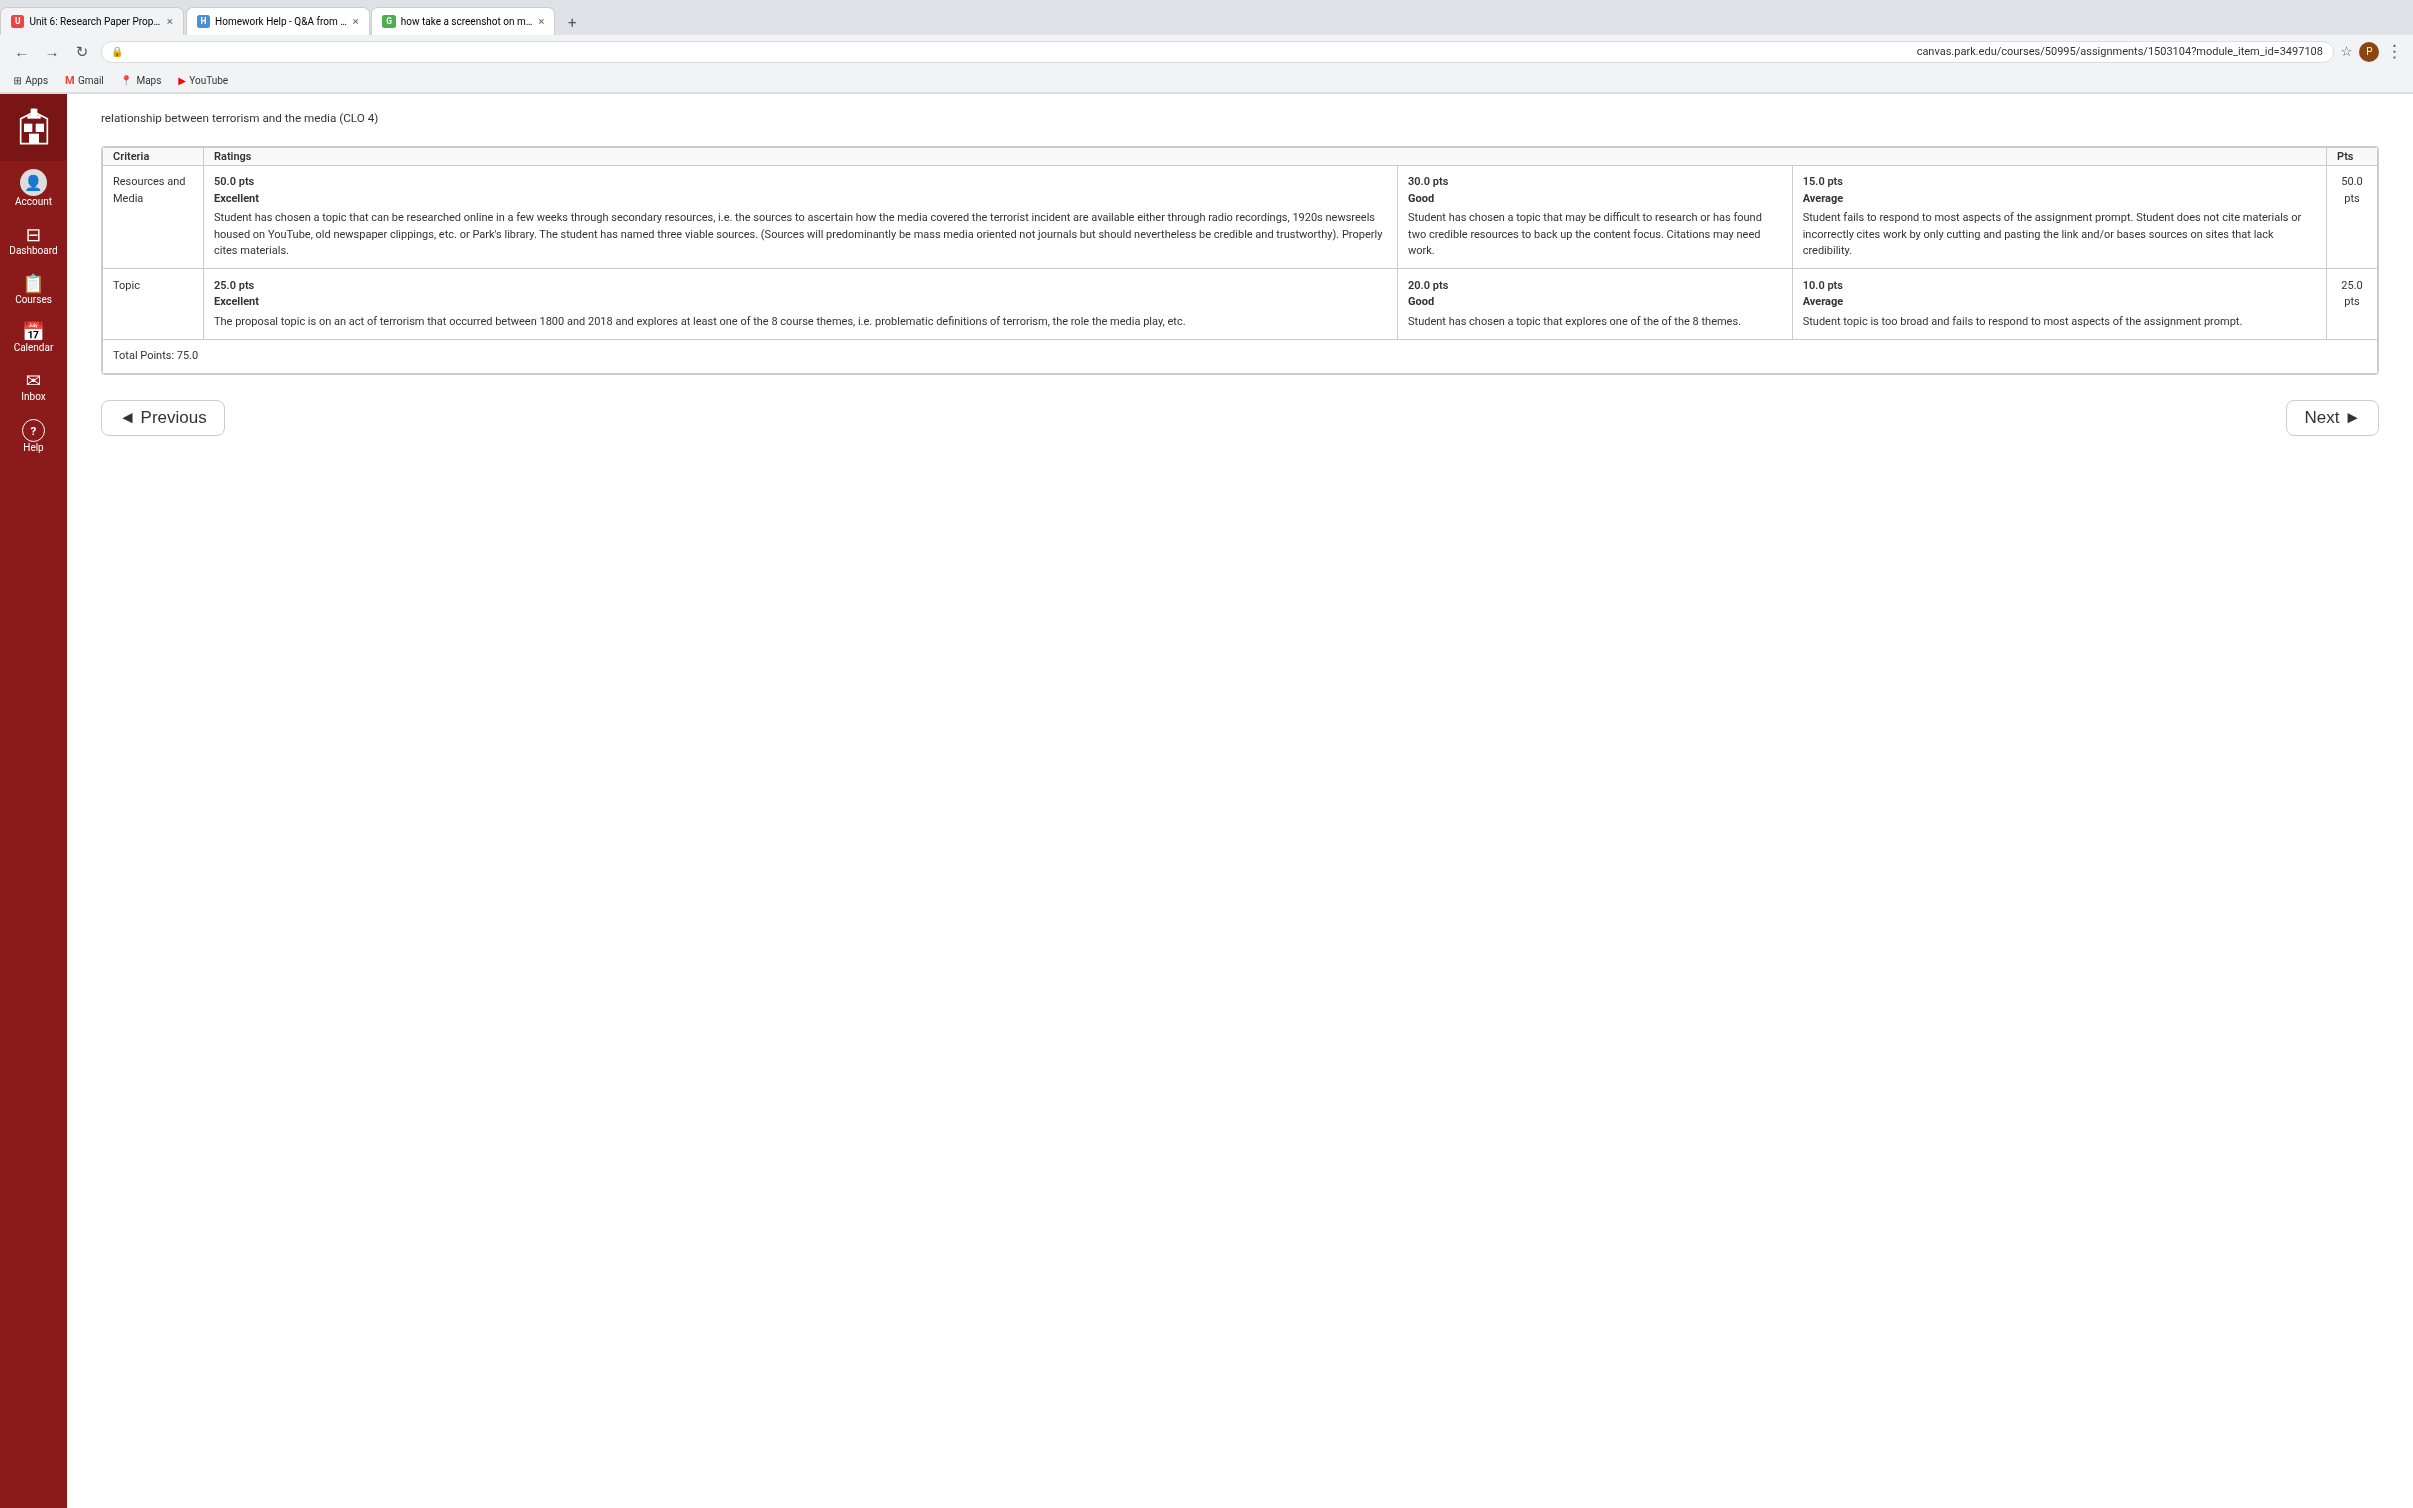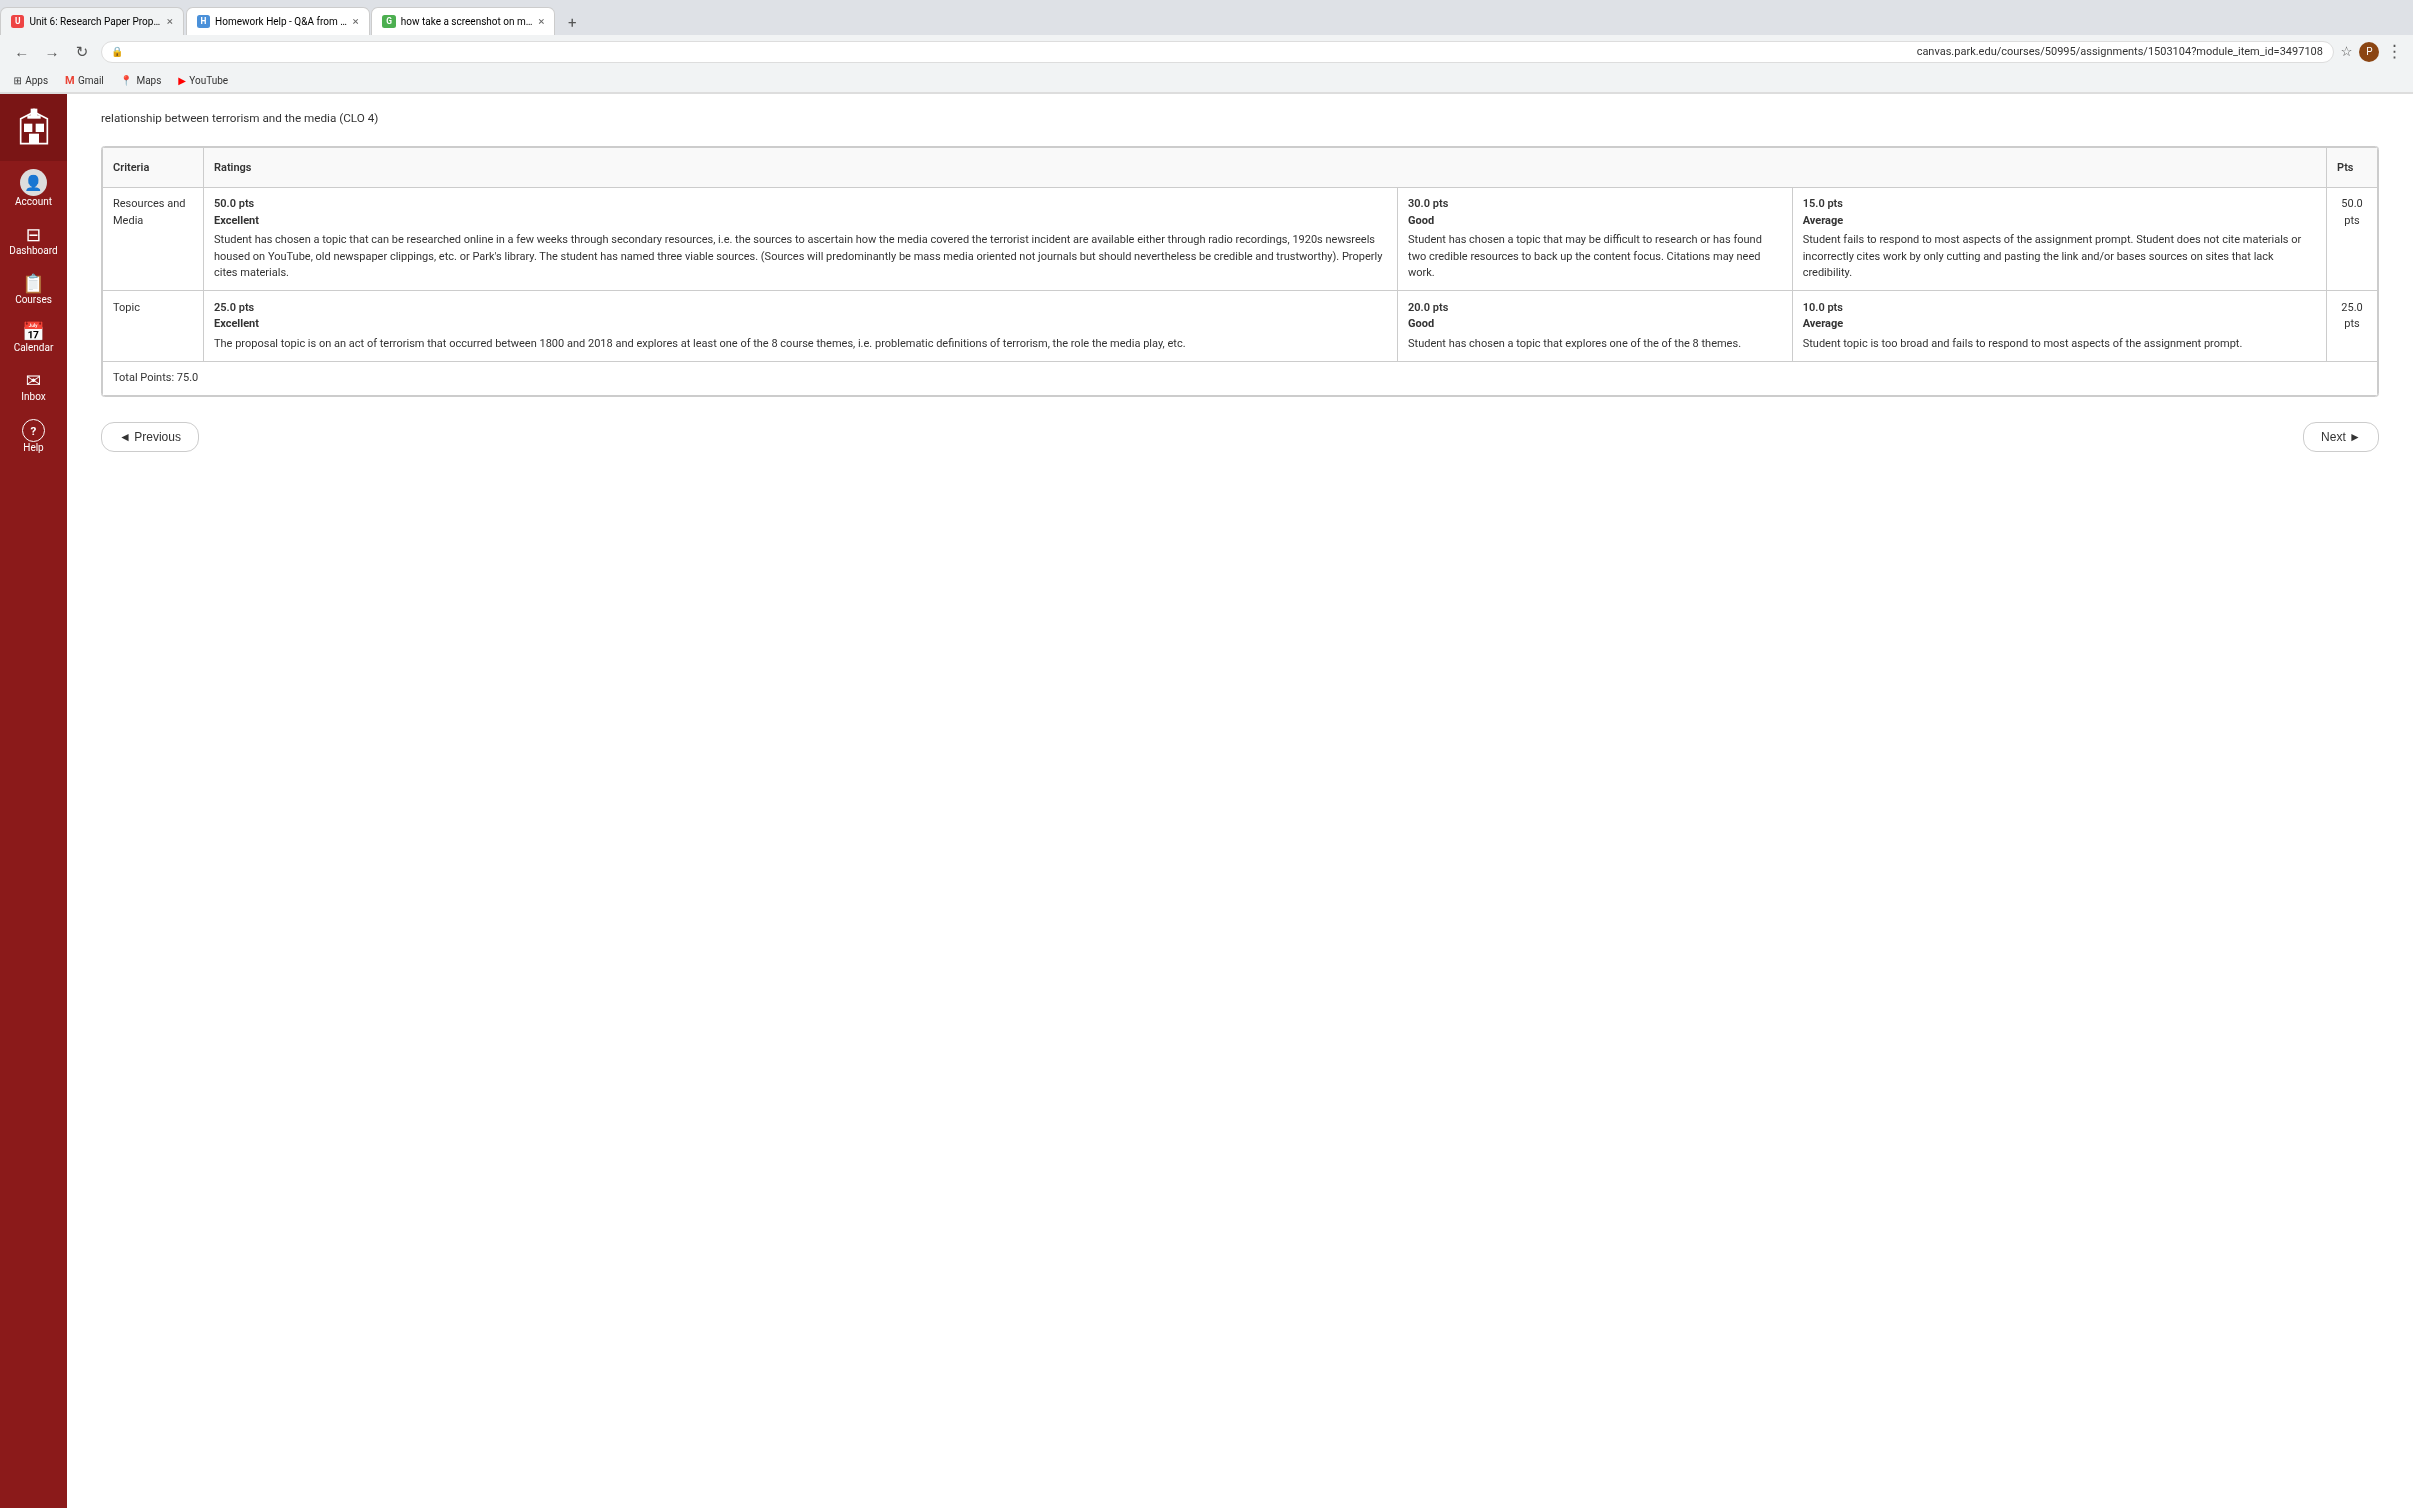--- a/index.html
+++ b/index.html
@@ -39,31 +39,31 @@
     .sidebar-label { font-size: 10px; color: white; text-align: center; }
 
     
     .content-area { flex: 1; background: white; overflow-y: auto; padding: 17px 34px; }
     .intro-text { color: #333; font-size: 11.7px; margin-bottom: 21px; }
 
     
     .rubric-container { border: 0.8px solid #ccc; border-radius: 3.4px; overflow: hidden; margin-bottom: 25px; }
     .rubric-title { background: #f5f5f5; border-bottom: 0.8px solid #ccc; padding: 8.4px 13.4px; font-size: 12.6px; font-weight: 600; color: #333; }
     .rubric-table { width: 100%; border-collapse: collapse; }
-    .rubric-table th { border: 0.8px solid #ccc; padding: 13px 10px; background: #f9f9f9; font-weight: 600; font-size: 11px; color: #333; text-align: left; }
+    .rubric-table th { border: 0.8px solid #ccc; padding: 2px 10px; background: #f9f9f9; font-weight: 600; font-size: 11px; color: #333; text-align: left; }
     .rubric-table th.center { text-align: left; }
     .rubric-table td { border: 0.8px solid #ccc; padding: 8.4px 10px; vertical-align: top; font-size: 11px; color: #333; line-height: 1.5; }
     .pts-col { width: 51px; text-align: center; }
     .criteria-col { width: 101px; }
     .pts-label { font-weight: 600; font-size: 11px; }
     .rating-label { font-weight: 700; display: block; margin-bottom: 3.4px; }
 
     
     .nav-buttons { display: flex; justify-content: space-between; margin-top: 17px; }
-    .nav-button { padding: 6.7px 17px; border: 0.8px solid #ccc; border-radius: 13px; background: white; cursor: pointer; font-size: 12px; color: #333; }
+    .nav-button { padding: 6.7px 17px; border: 0.8px solid #ccc; border-radius: 8px; background: white; cursor: pointer; font-size: 17px; color: #333; }
   </style>
 </head>
 <body>
 
 <div class="browser-chrome">
 
   <div class="tab-bar">
     <div class="tab active">
       <div class="tab-favicon" style="background:#e44; border-radius:2.5px; display:flex; align-items:center; justify-content:center; color:white; font-size:8.4px; font-weight:bold;">U</div>
       <span class="tab-title">Unit 6: Research Paper Propo...</span>

